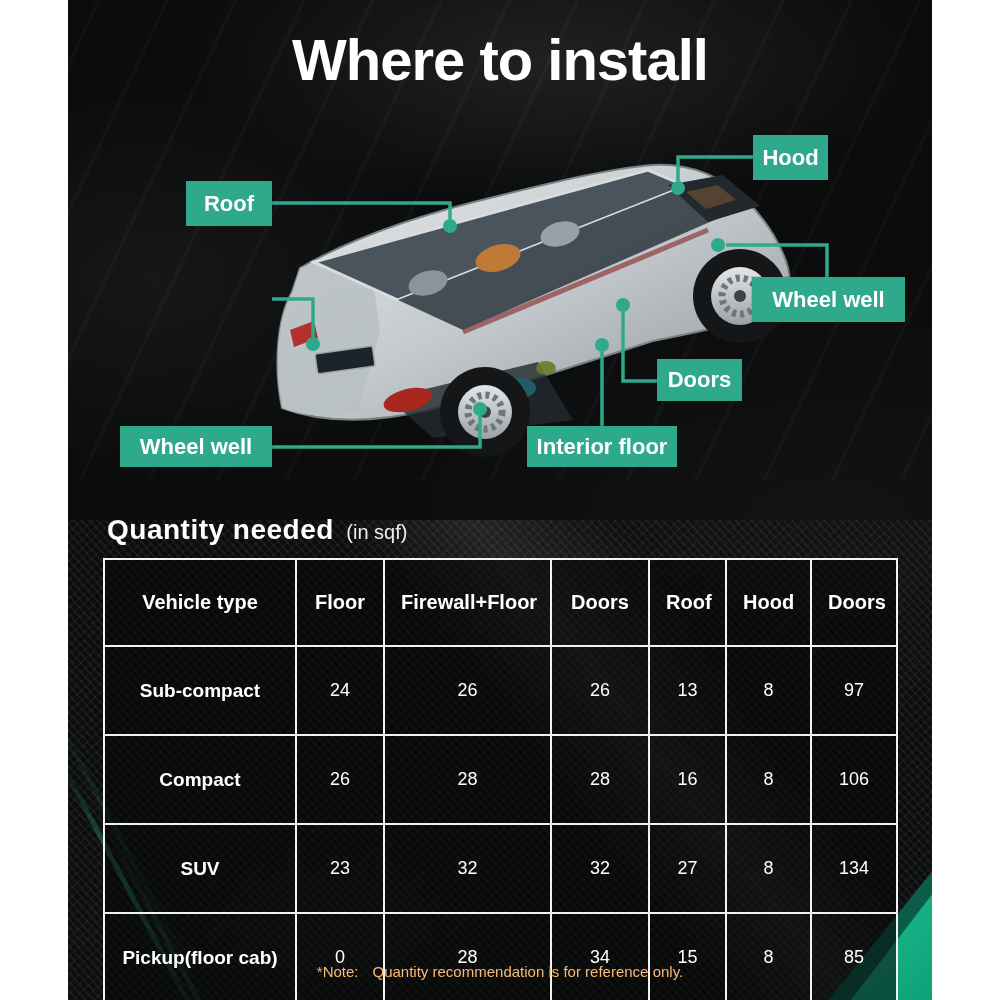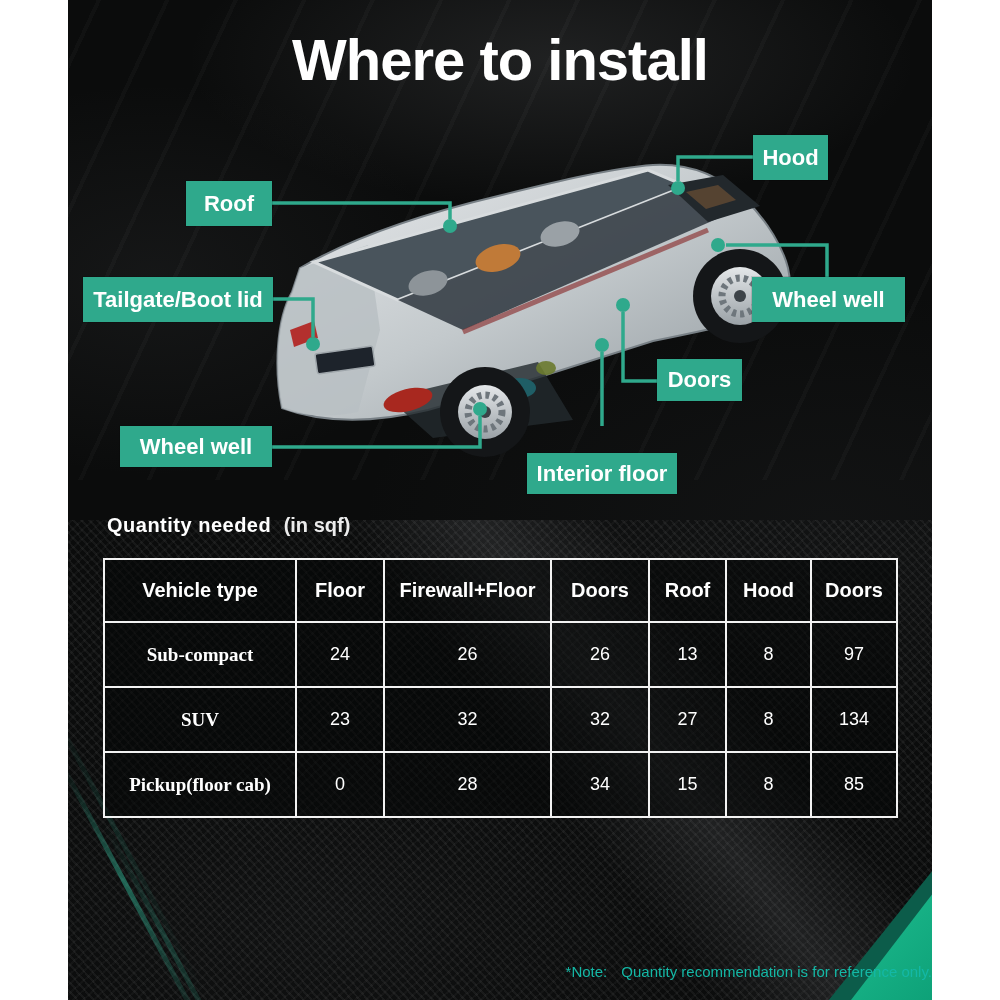--- a/index.html
+++ b/index.html
@@ -39,32 +39,32 @@
 
   
   .hero{position:absolute;left:0;top:0;width:864px;height:500px;z-index:4;}
   .hero svg{position:absolute;left:0;top:0;}
   .callout{position:absolute;display:flex;align-items:center;justify-content:center;
     background:#2fa98c;color:#ffffff;font-size:22px;font-weight:bold;z-index:6;
     box-shadow:0 0 0 1px rgba(0,0,0,0.12);}
 
   
   .qty-heading{position:absolute;left:39px;top:514px;color:#ffffff;z-index:5;}
-  .qh-main{font-size:20px;font-weight:bold;letter-spacing:.5px;}
-  .qh-sub{font-size:20px;font-weight:bold;opacity:.92;margin-left:8px;}
+  .qh-main{font-size:28px;font-weight:bold;letter-spacing:.5px;}
+  .qh-sub{font-size:20px;font-weight:normal;opacity:.92;margin-left:8px;}
 
   table.qty-table{position:absolute;left:35px;top:558px;width:793px;border-collapse:collapse;
     z-index:5;table-layout:fixed;}
   .qty-table th,.qty-table td{border:2px solid #f2f2f2;color:#ffffff;text-align:center;
-    background:rgba(6,8,8,0.55);padding:4px;}
+    background:rgba(6,8,8,0.55);padding:16px;}
   .qty-table th{height:53px;font-size:20px;font-weight:bold;}
   .qty-table td{height:55px;font-size:18px;font-weight:normal;}
-  .qty-table td.vehicle{font-size:19px;font-weight:bold;font-family:Liberation Serif, serif;}
-
-  .note{position:absolute;left:0;top:963px;width:100%;text-align:right;color:#14b8a6;
+  .qty-table td.vehicle{font-size:19px;font-weight:bold;}
+
+  .note{position:absolute;left:0;top:963px;width:100%;text-align:center;color:#fdba74;
     font-size:15px;z-index:5;}
   .note .gap{display:inline-block;width:14px;}
 </style>
 </head>
 <body>
 
 <div class="canvas">
   <div class="content">
 
     <div class="bg-layer bg-base"></div>
@@ -159,30 +159,27 @@
           <circle cx="412" cy="409" r="7"></circle>
         </g>
       </svg>
 
       <div class="callout" style="left:118px;top:181px;width:86px;height:45px;">
         <span>Roof</span>
       </div>
       <div class="callout" style="left:685px;top:135px;width:75px;height:45px;">
         <span>Hood</span>
       </div>
-      <div class="callout" style="left:15px;top:277px;width:190px;height:45px;">
-        <span>Tailgate/Boot lid</span>
-      </div>
       <div class="callout" style="left:684px;top:277px;width:153px;height:45px;">
         <span>Wheel well</span>
       </div>
       <div class="callout" style="left:589px;top:359px;width:85px;height:42px;">
         <span>Doors</span>
       </div>
-      <div class="callout" style="left:459px;top:426px;width:150px;height:41px;margin-top:27px;">
+      <div class="callout" style="left:459px;top:426px;width:150px;height:41px;">
         <span>Interior floor</span>
       </div>
       <div class="callout" style="left:52px;top:426px;width:152px;height:41px;">
         <span>Wheel well</span>
       </div>
     </div>
 
     <div class="qty-heading">
       <span class="qh-main">Quantity needed</span>
       <span class="qh-sub">(in sqf)</span>
@@ -213,20 +210,29 @@
         <tr>
           <td class="vehicle">Sub-compact</td>
           <td>24</td>
           <td>26</td>
           <td>26</td>
           <td>13</td>
           <td>8</td>
           <td>97</td>
         </tr>
         <tr>
+          <td class="vehicle">Compact</td>
+          <td>26</td>
+          <td>28</td>
+          <td>28</td>
+          <td>16</td>
+          <td>8</td>
+          <td>106</td>
+        </tr>
+        <tr>
           <td class="vehicle">SUV</td>
           <td>23</td>
           <td>32</td>
           <td>32</td>
           <td>27</td>
           <td>8</td>
           <td>134</td>
         </tr>
         <tr>
           <td class="vehicle">Pickup(floor cab)</td>

